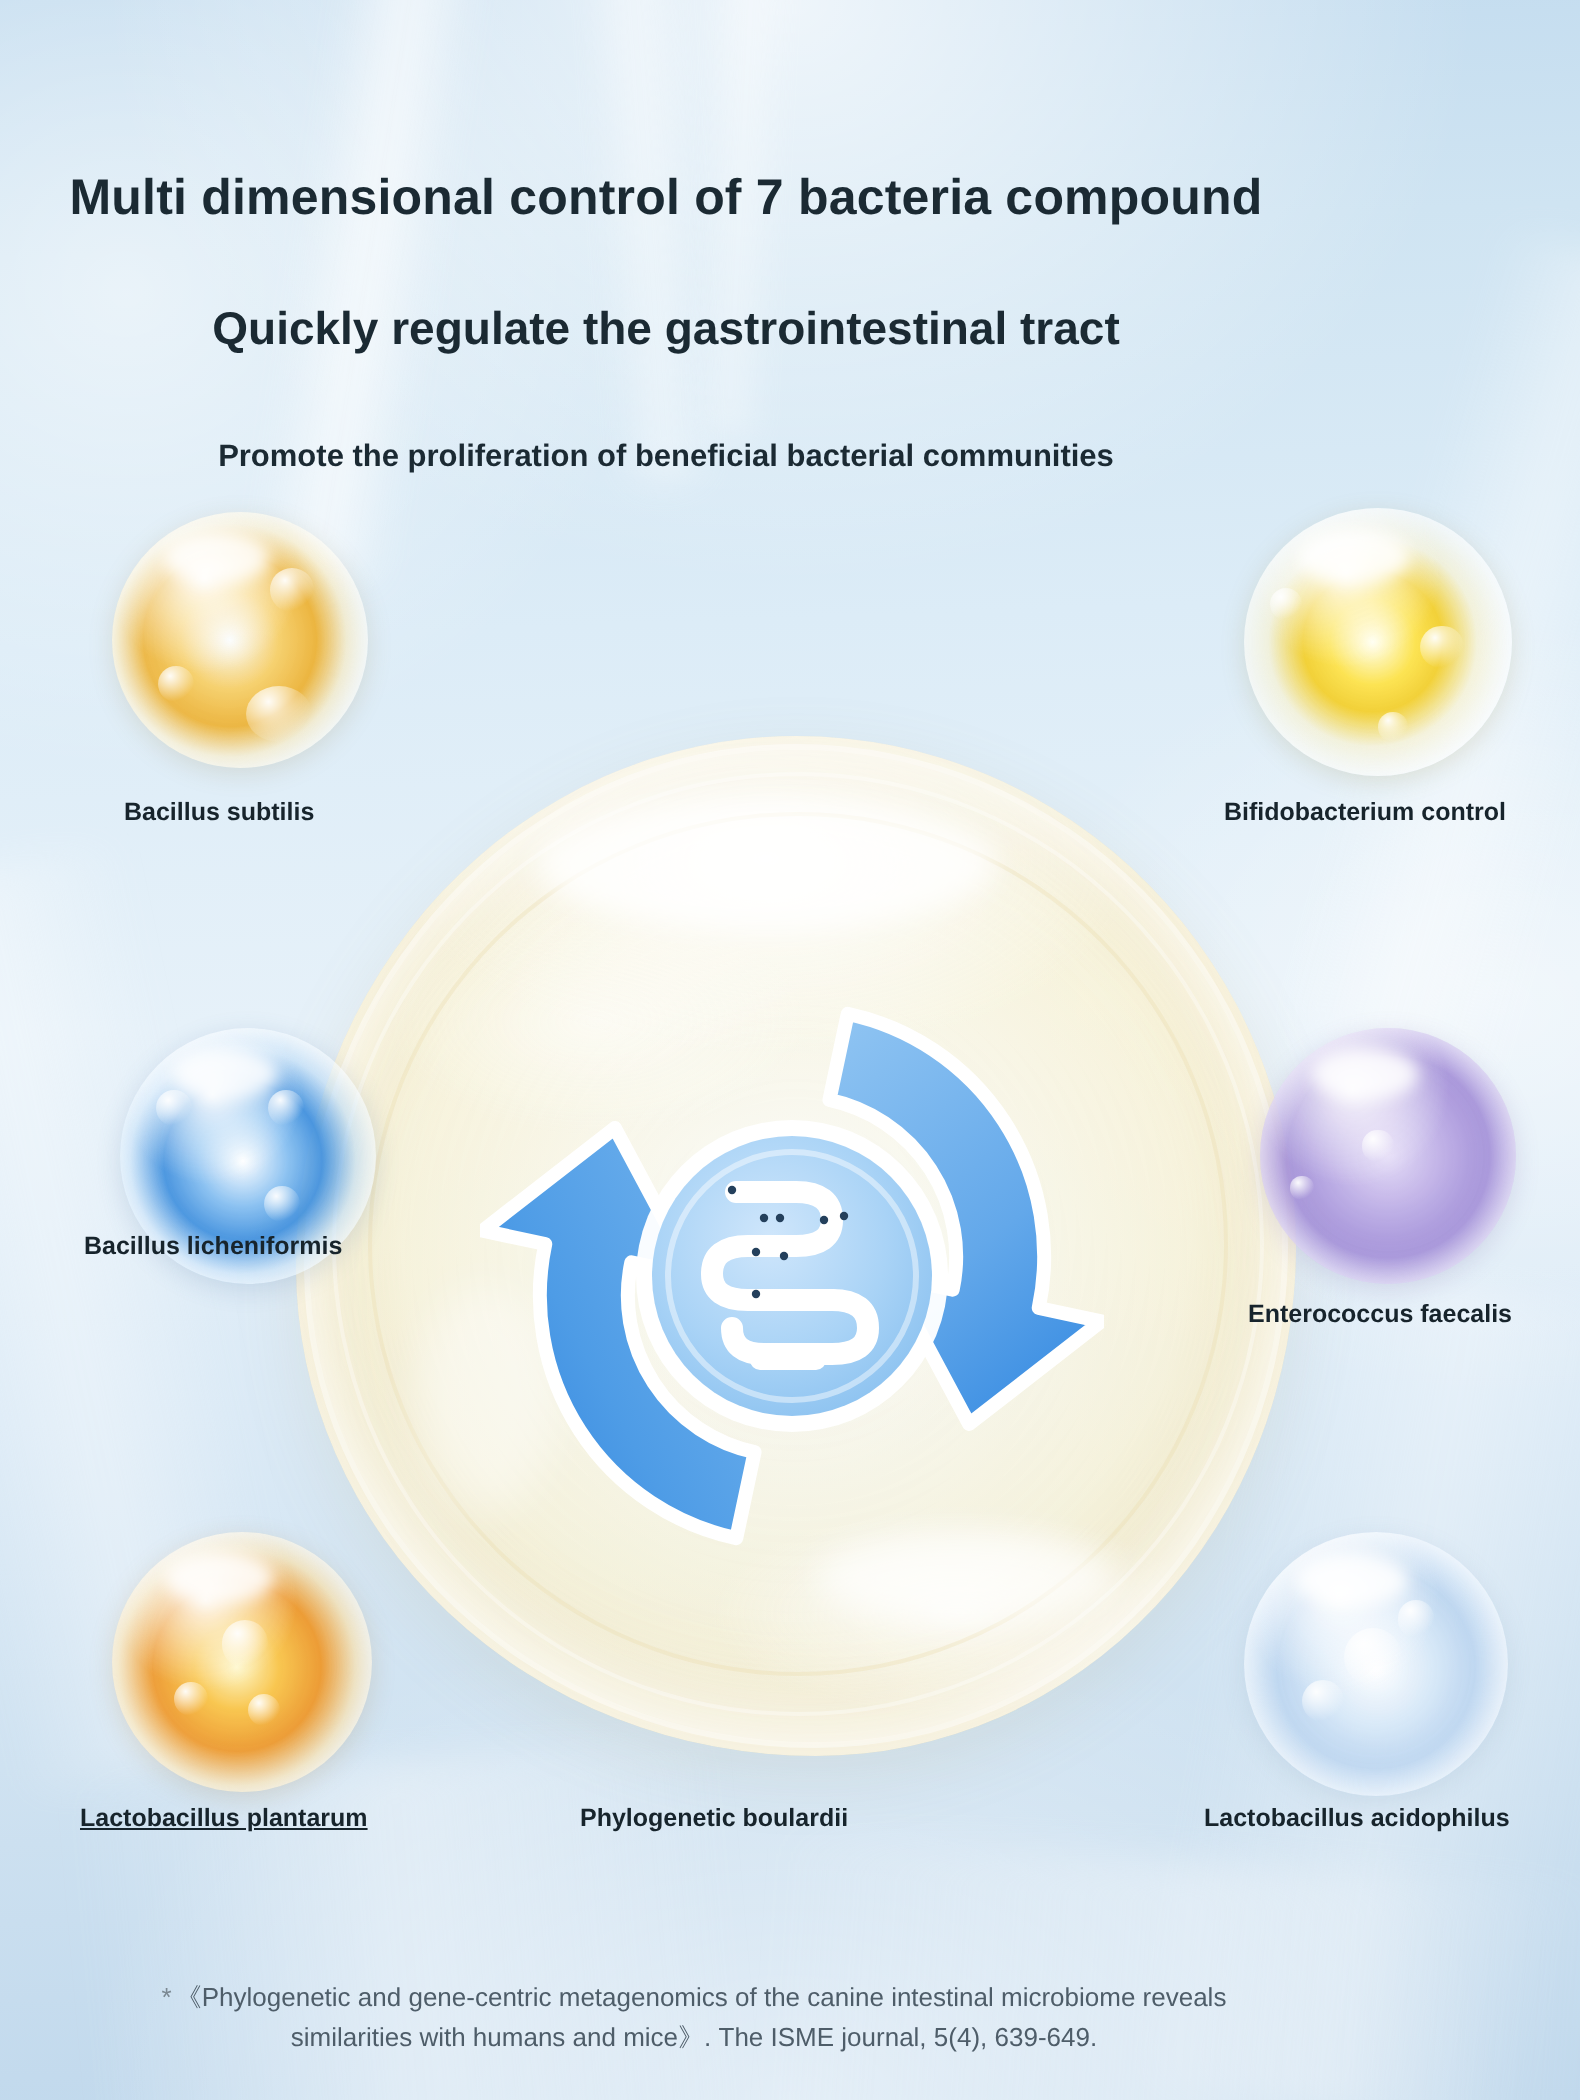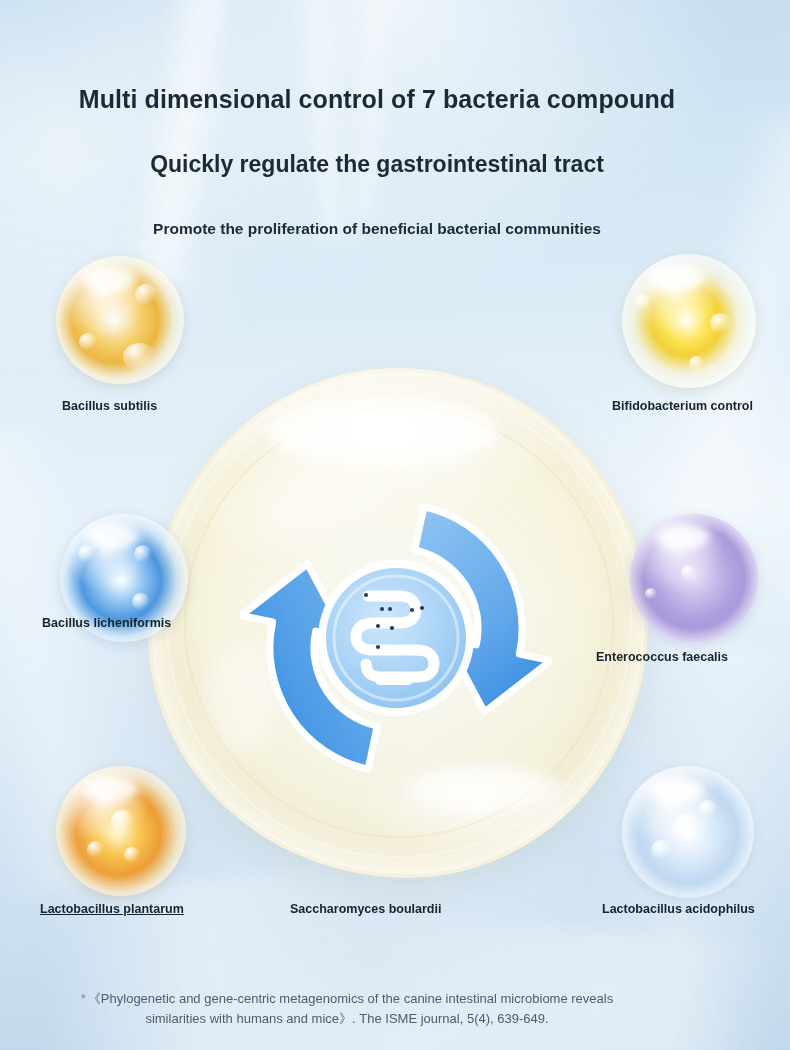--- a/index.html
+++ b/index.html
@@ -41,21 +41,20 @@
   .wisp.w8 { left: 380px;  top: 930px;  width: 420px; height: 180px; transform: rotate(4deg);  opacity: .38; }
 
   
   .heading-block {
     position: absolute;
     left: 0;
     top: 0;
     width: 666px;
     text-align: center;
     z-index: 40;
-    padding-left: 44px;
   }
   .title-1 {
     margin-top: 85px;
     font-size: 25px;
     font-weight: bold;
     color: #1b2a33;
     letter-spacing: .1px;
   }
   .title-2 {
     margin-top: 37px;
@@ -202,21 +201,21 @@
     position: absolute;
     font-size: 12.5px;
     font-weight: bold;
     color: #17242c;
     white-space: nowrap;
     z-index: 45;
   }
   .lb-subtilis  { left: 62px;  top: 399px; }
   .lb-bifido    { left: 612px; top: 399px; }
   .lb-licheni   { left: 42px;  top: 616px; }
-  .lb-entero    { left: 596px; top: 650px; }
+  .lb-entero    { left: 624px; top: 650px; }
   .lb-plantarum { left: 40px;  top: 902px; text-decoration: underline; }
   .lb-boulardii { left: 290px; top: 902px; }
   .lb-acido     { left: 602px; top: 902px; }
 
   
   .citation {
     position: absolute;
     left: 0;
     top: 989px;
     width: 694px;
@@ -381,21 +380,21 @@
     <div class="bead" style="left:38%;top:36%;width:22%;height:22%;"></div>
     <div class="bead" style="left:22%;top:56%;width:16%;height:16%;"></div>
     <div class="bead" style="left:58%;top:26%;width:14%;height:14%;"></div>
   </div>
 
   <div class="label lb-subtilis">Bacillus subtilis</div>
   <div class="label lb-bifido">Bifidobacterium control</div>
   <div class="label lb-licheni">Bacillus licheniformis</div>
   <div class="label lb-entero">Enterococcus faecalis</div>
   <div class="label lb-plantarum">Lactobacillus plantarum</div>
-  <div class="label lb-boulardii">Saccharomyces boulardii</div>
+  <div class="label lb-boulardii">Phylogenetic boulardii</div>
   <div class="label lb-acido">Lactobacillus acidophilus</div>
 
   <div class="citation">
     <span class="star">*</span><span>《Phylogenetic and gene-centric metagenomics of the canine intestinal microbiome reveals</span><br>
     <span>similarities with humans and mice》. The ISME journal, 5(4), 639-649.</span>
   </div>
 
 </div>
 
 </body></html>

